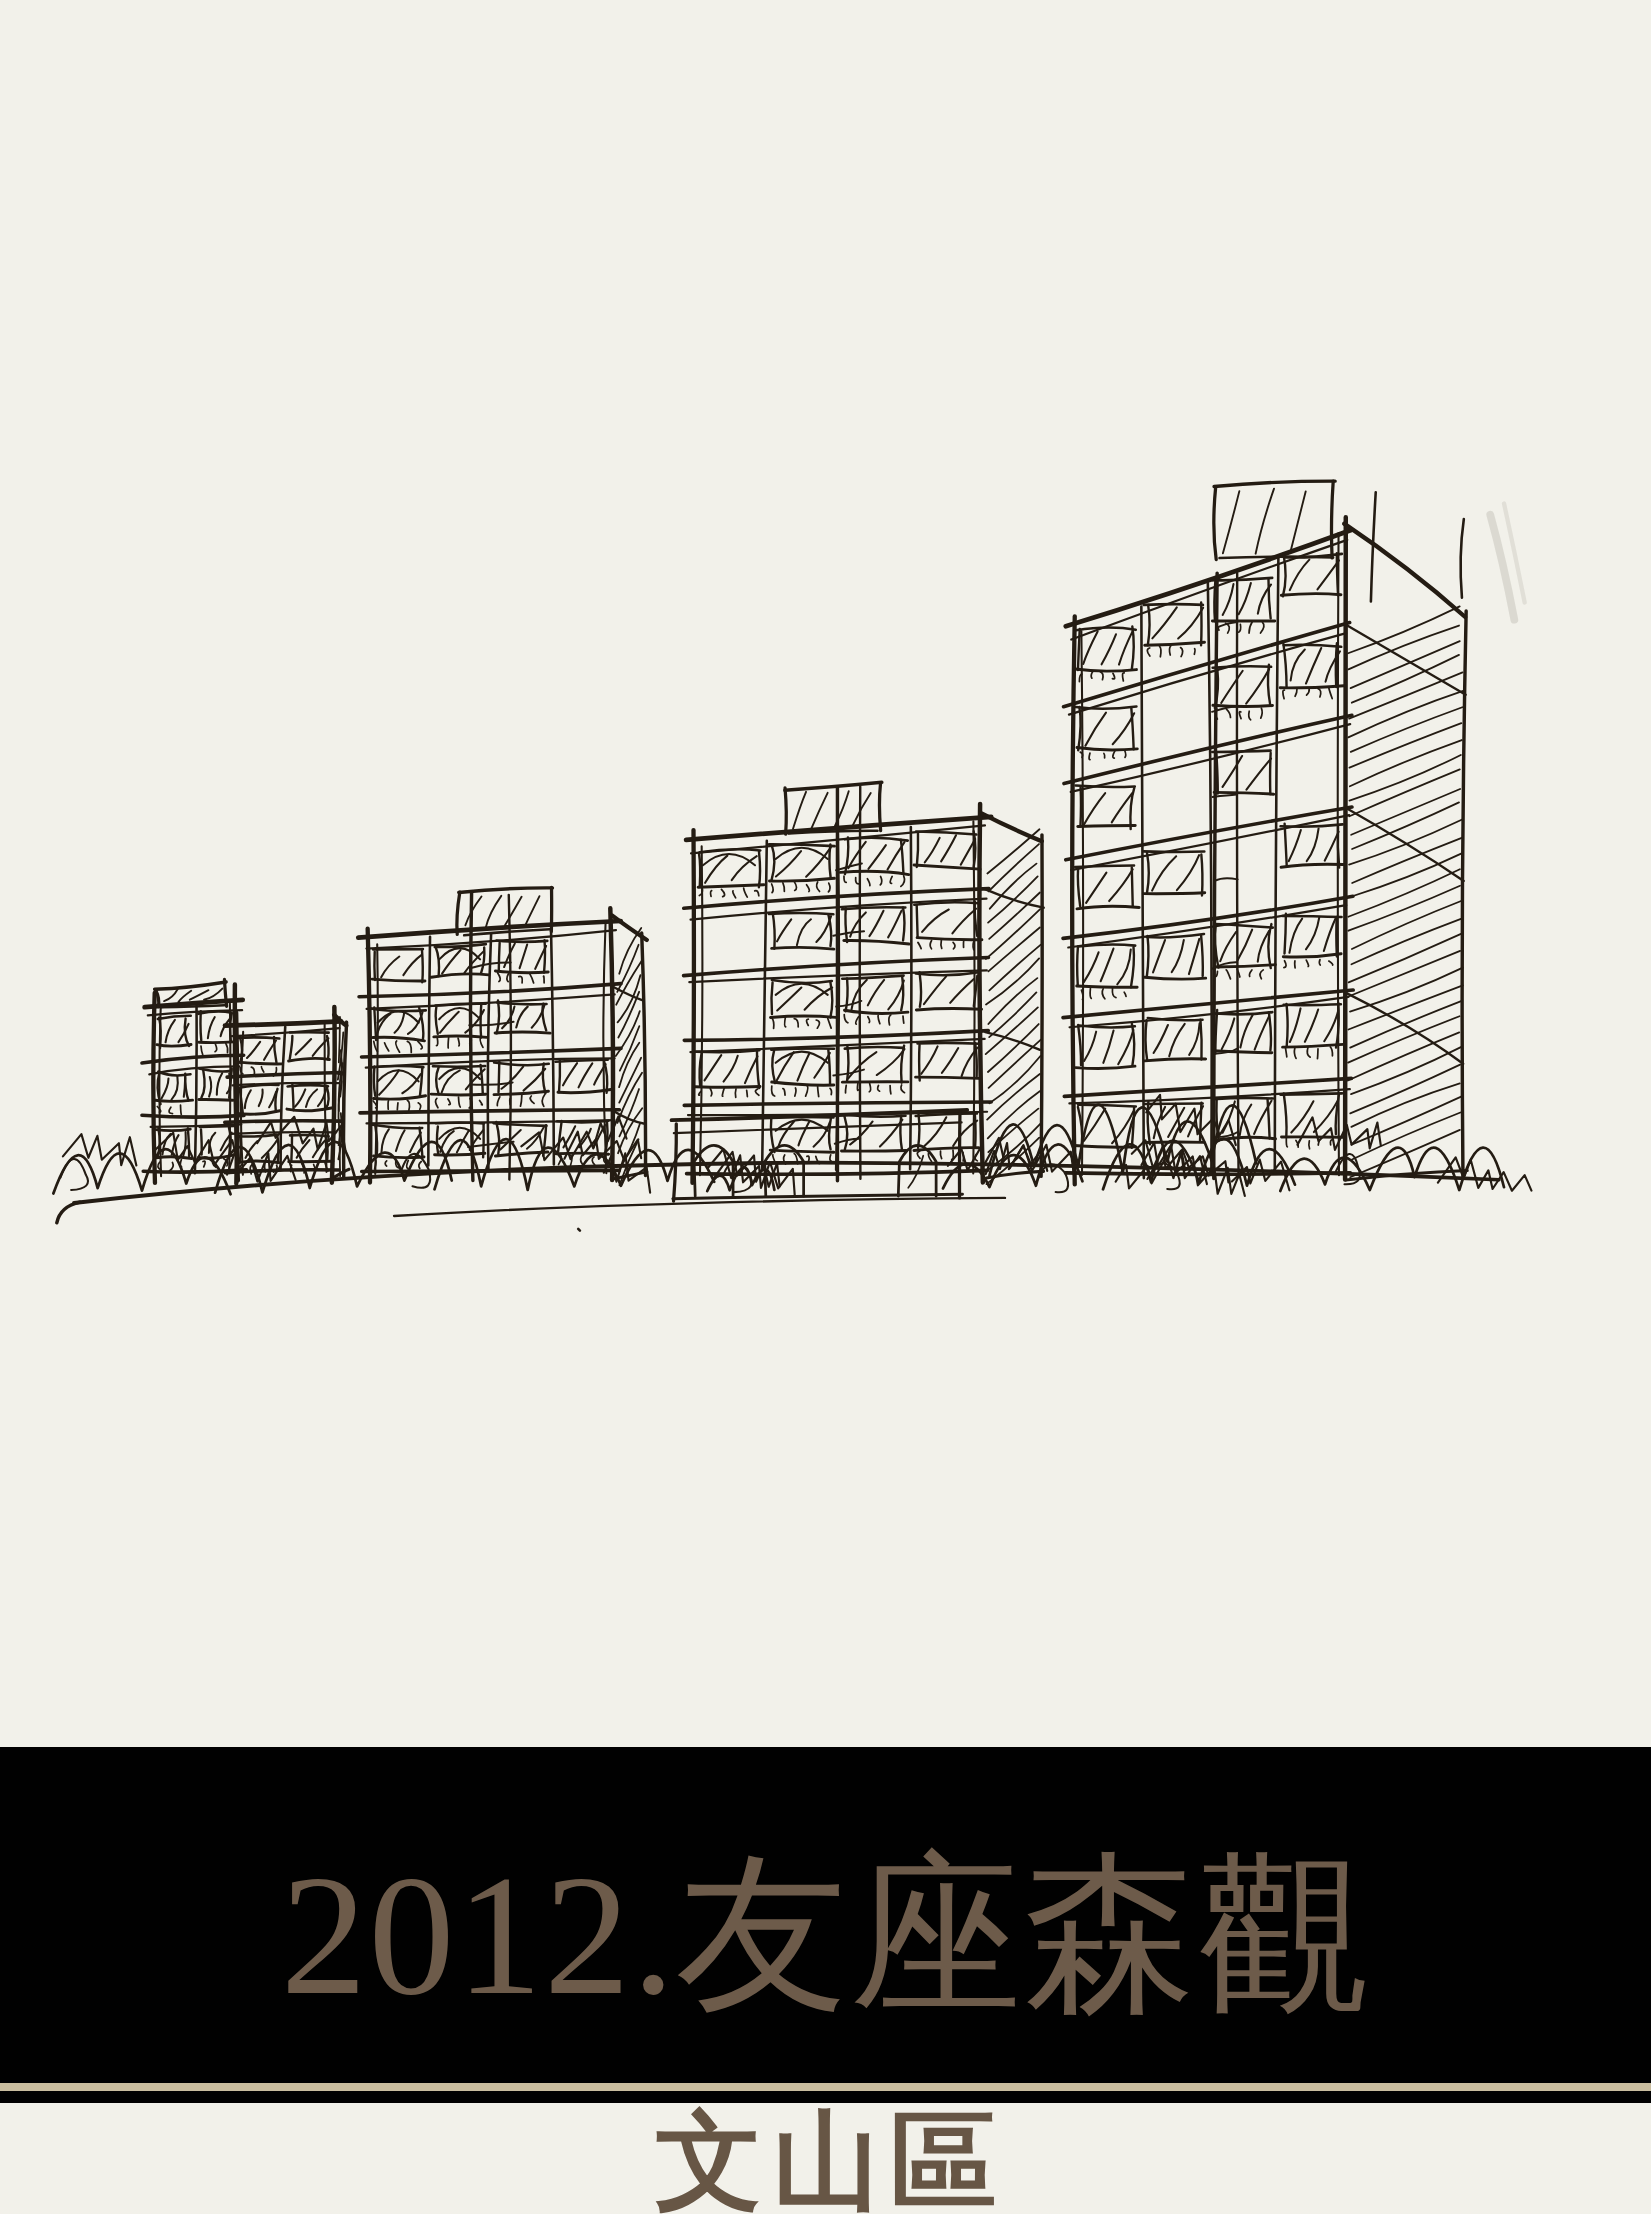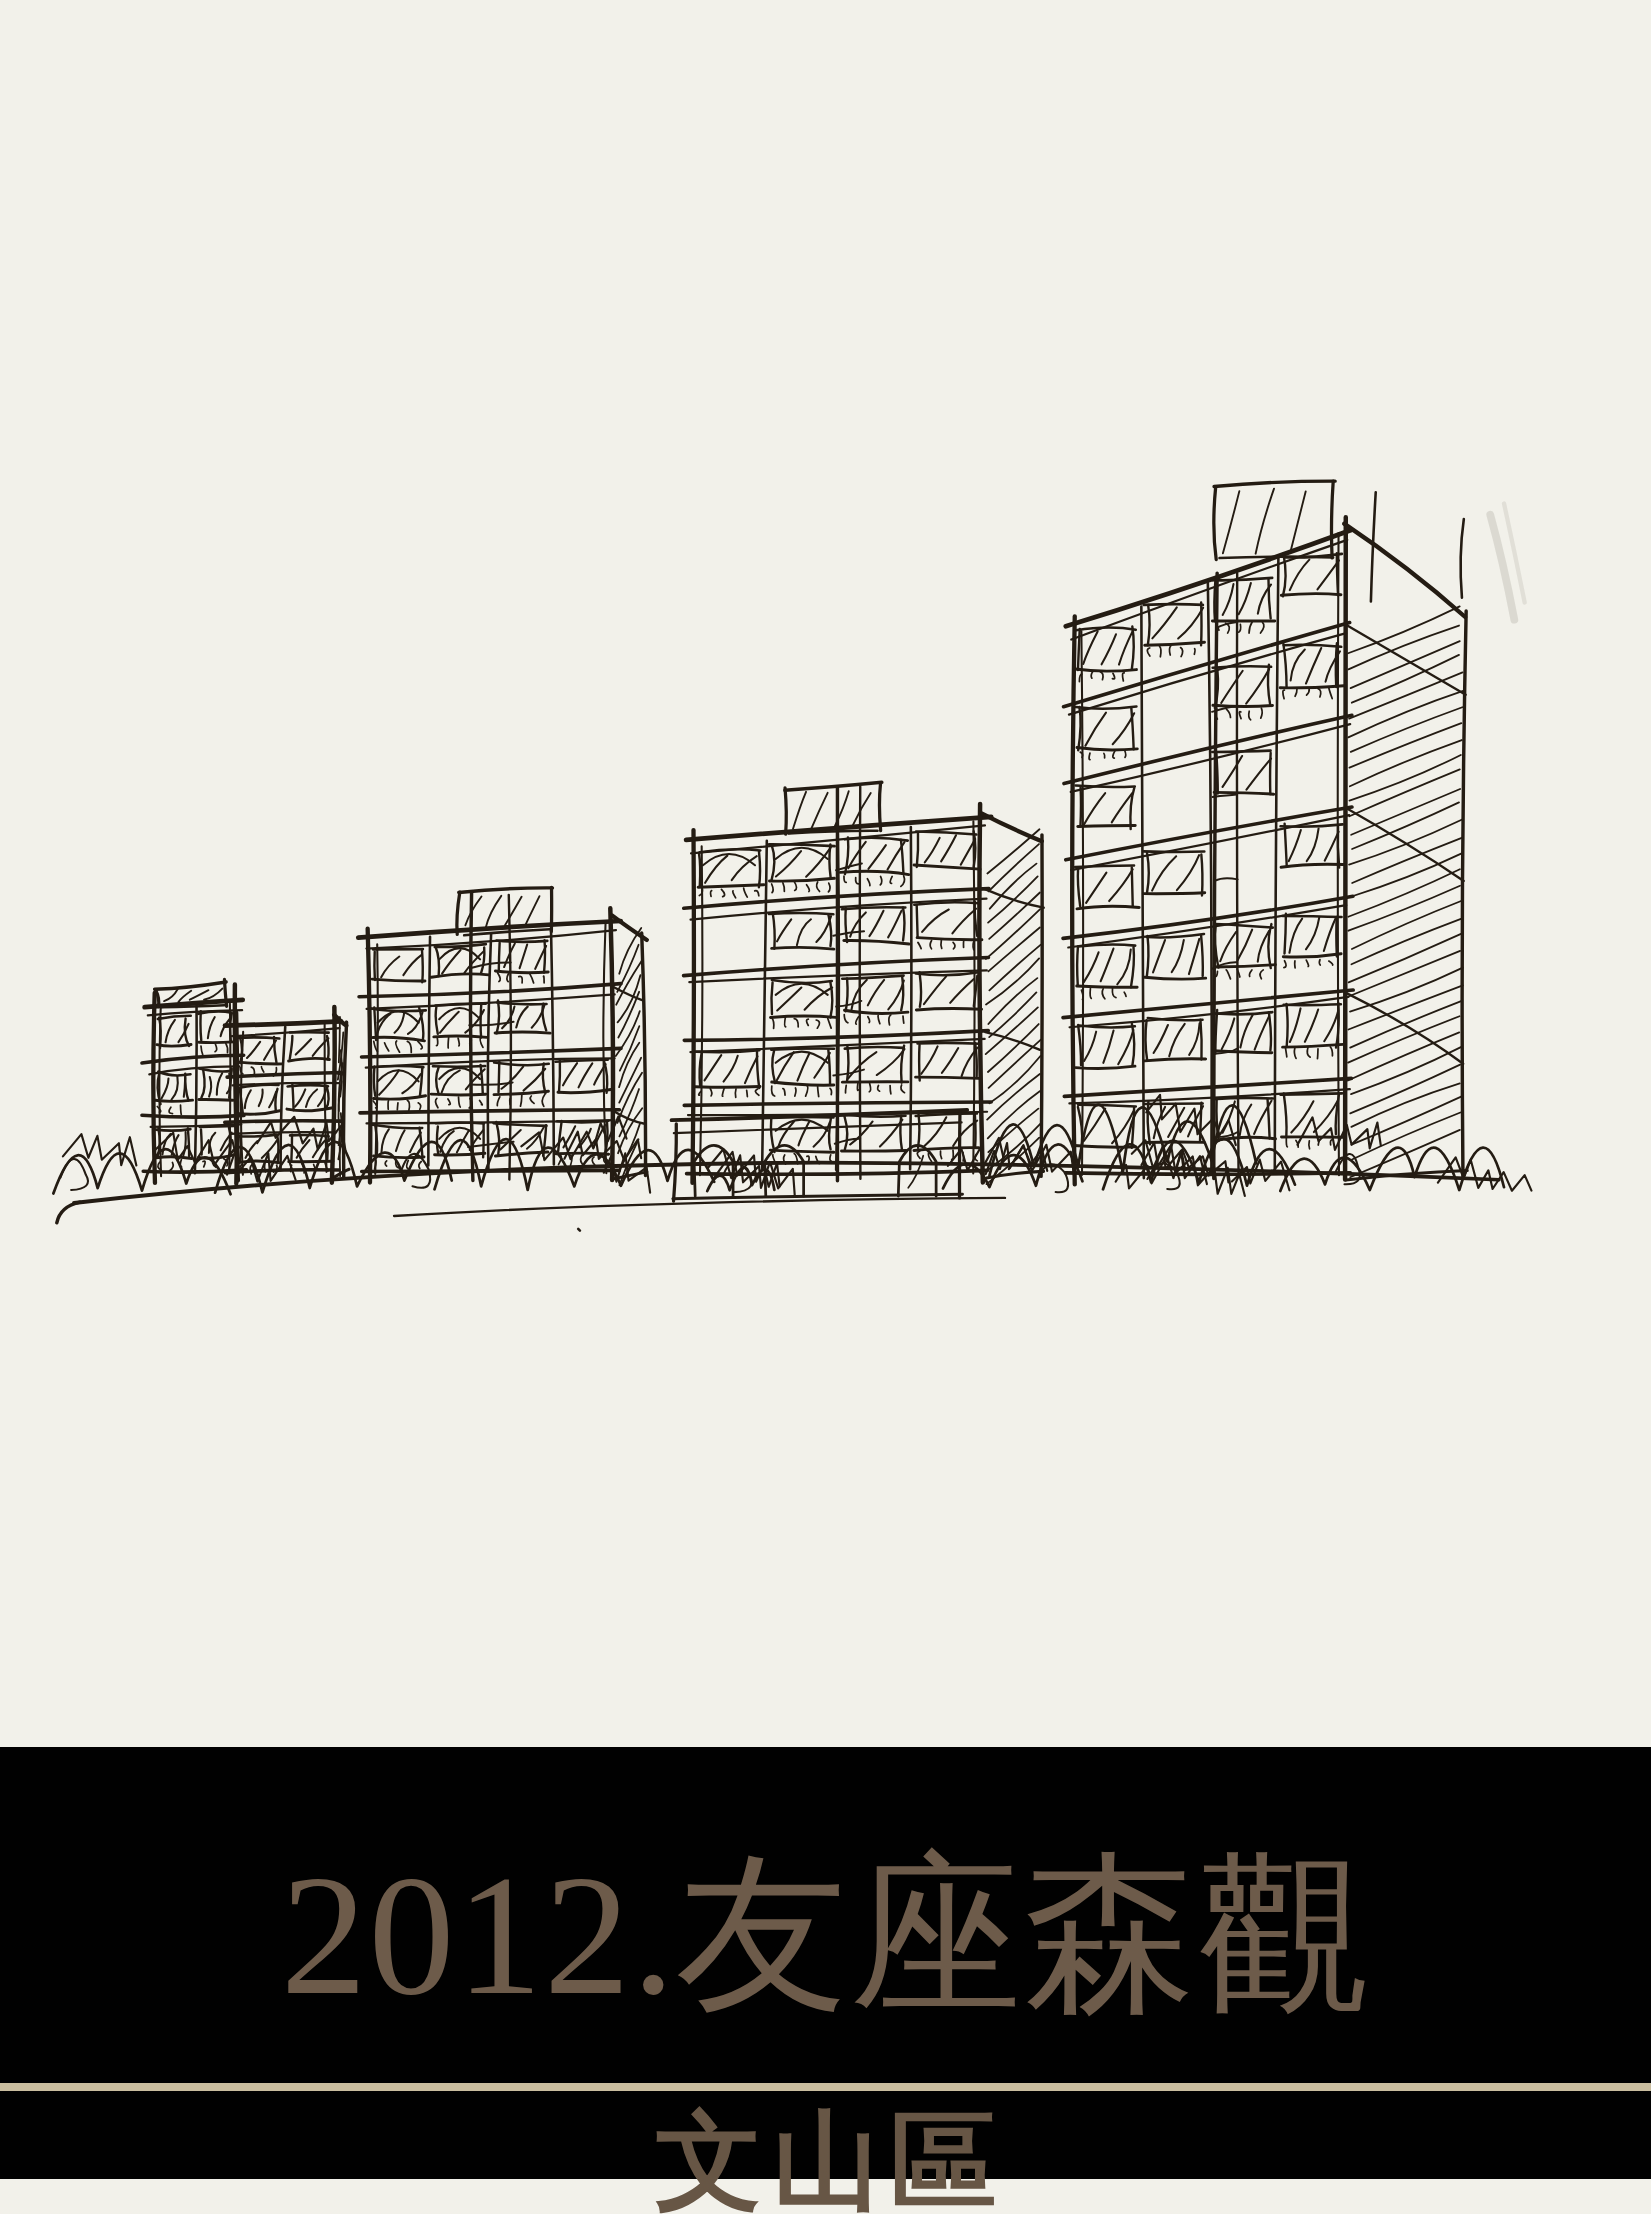--- a/index.html
+++ b/index.html
@@ -1,20 +1,20 @@
 <!DOCTYPE html>
 <html style="font-size:13.8px"><head>
 <meta charset="utf-8">
 <style>
   html,body{margin:0;padding:0;}
   body{width:1652px;height:2215px;position:relative;overflow:hidden;
        font-family:"Liberation Sans","DejaVu Sans",sans-serif;}
   .page{position:absolute;inset:0;}
   .sketch-svg{position:absolute;left:0;top:0;width:1652px;height:1747px;display:block;}
-  .footer{position:absolute;left:0;top:1747px;width:1652px;height:432px;}
+  .footer{position:absolute;left:0;top:1747px;width:1652px;height:356px;}
   .title{position:absolute;left:0;top:102px;width:100%;text-align:center;
          font-family:"Liberation Serif","DejaVu Serif",serif;
          font-size:172px;line-height:1;letter-spacing:1.7px;white-space:nowrap;}
   .divider{position:absolute;left:0;top:336px;width:100%;height:7.7px;}
   .subtitle{position:absolute;left:0;top:356px;width:100%;text-align:center;
             font-family:"Liberation Sans","DejaVu Sans",sans-serif;
             font-size:107px;line-height:1.1;letter-spacing:10.3px;text-indent:10.3px;
             font-weight:bold;white-space:nowrap;}
 </style>
 </head>

